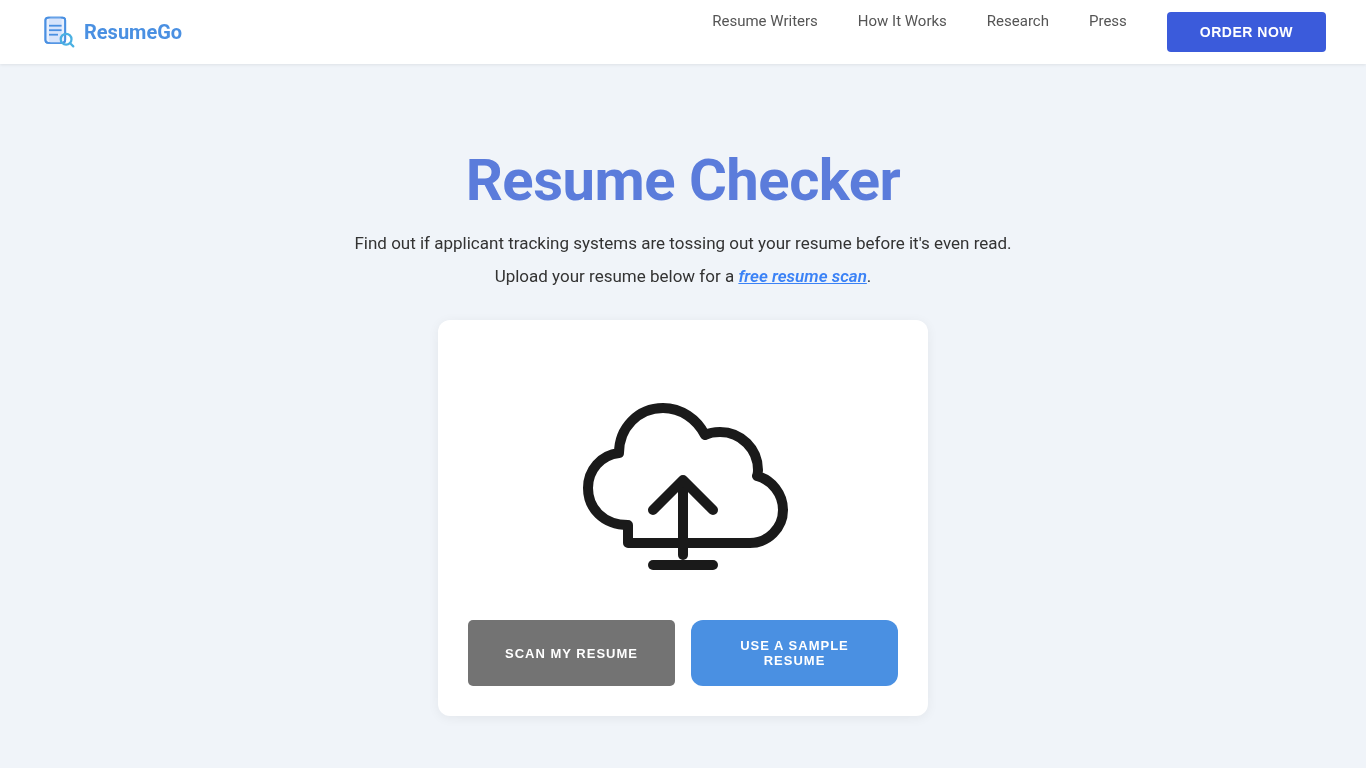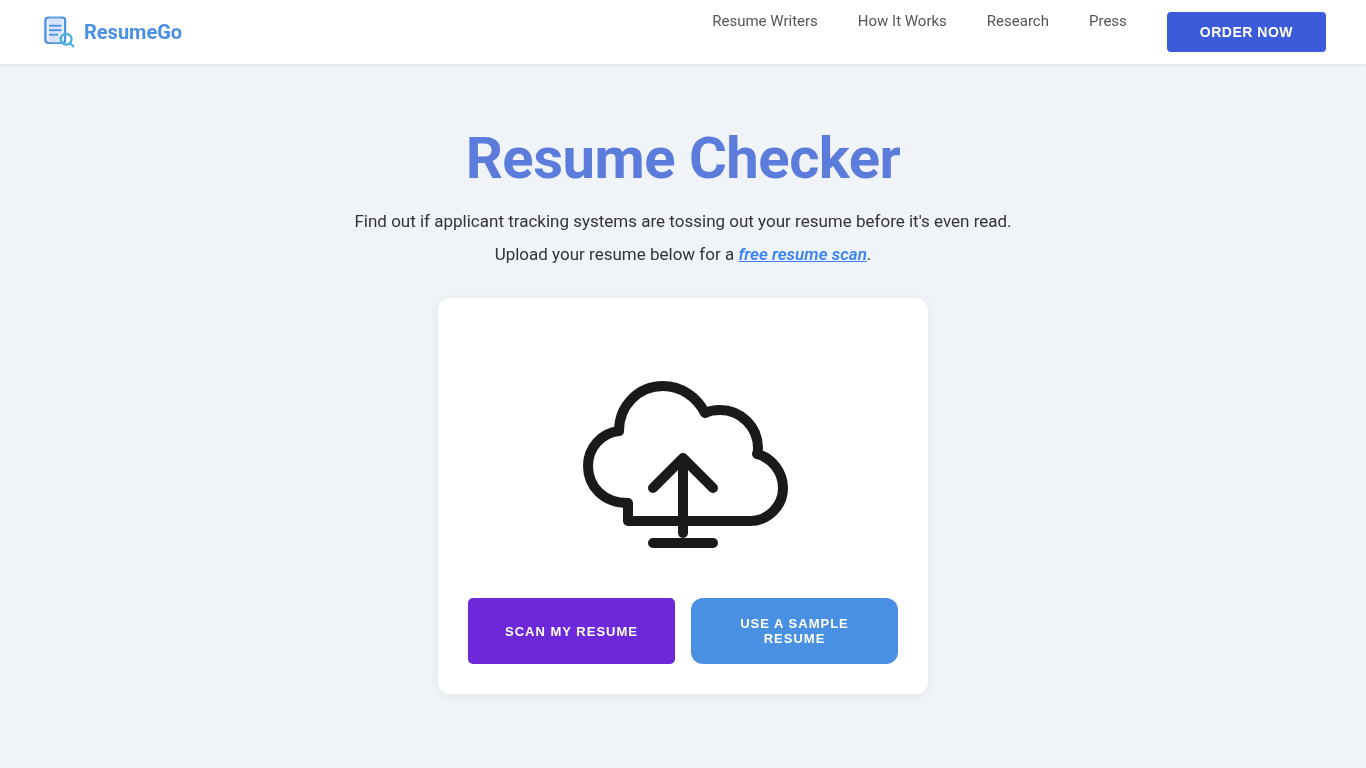--- a/index.html
+++ b/index.html
@@ -77,21 +77,21 @@
       border-radius: 4px;
       cursor: pointer;
       text-transform: uppercase;
     }
 
     
     main {
       display: flex;
       flex-direction: column;
       align-items: center;
-      padding: 60px 20px 40px;
+      padding: 82px 20px 40px;
     }
 
     .page-title {
       font-size: 58px;
       font-weight: 700;
       color: #5b7cdb;
       margin-bottom: 16px;
       letter-spacing: -0.5px;
     }
 
@@ -152,21 +152,21 @@
     }
 
     .buttons-row {
       display: flex;
       gap: 16px;
       width: 100%;
       justify-content: center;
     }
 
     .scan-btn {
-      background-color: #6d28d9;
+      background-color: #737373;
       color: #ffffff;
       border: none;
       padding: 18px 28px;
       font-size: 13px;
       font-weight: 800;
       letter-spacing: 1px;
       border-radius: 5px;
       cursor: pointer;
       text-transform: uppercase;
       flex: 1;

